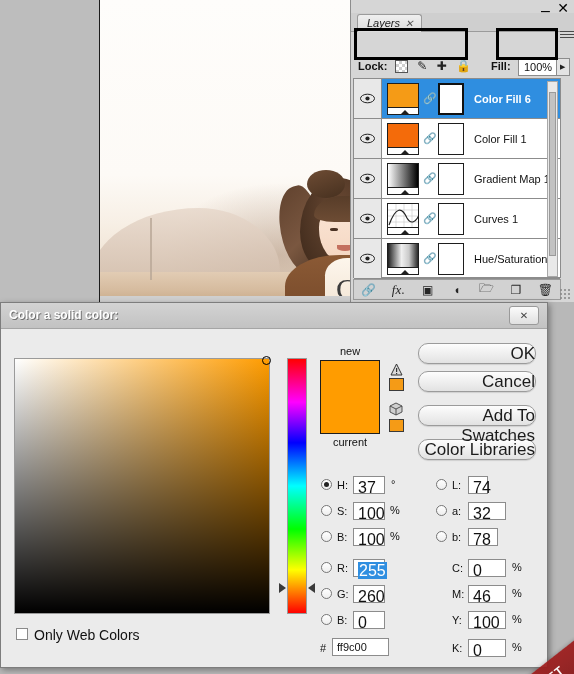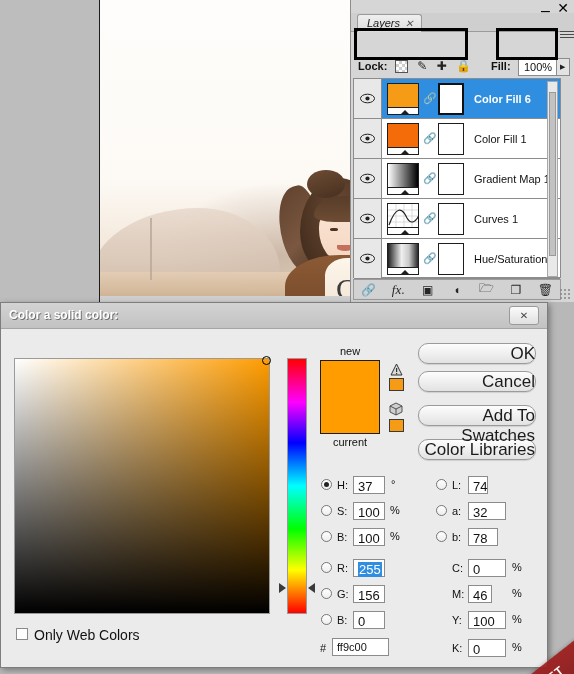--- a/index.html
+++ b/index.html
@@ -239,21 +239,21 @@
     border:1px solid #9b9b9b; border-radius:10px;
     font-size:17px; color:#1b1b1b; text-align:right; line-height:20px;
     box-shadow:0 1px 1px rgba(0,0,0,.12);
   }
 
   .radio { position:absolute; width:11px; height:11px; border:1px solid #767676; border-radius:50%; background:linear-gradient(to bottom,#fff,#eee); }
   .radio.on:after { content:""; position:absolute; left:2px; top:2px; width:5px; height:5px; border-radius:50%; background:#222; }
   .flabel { position:absolute; font-size:11px; color:#111; }
   .finput {
     position:absolute; height:18px; background:#fff; border:1px solid #8c8c8c;
-    font-size:13px; color:#111; padding:2px 0 0 4px;
+    font-size:16px; color:#111; padding:2px 0 0 4px;
   }
   .finput.sel-txt { background:#fff; }
   .finput.sel-txt span { background:#2f8ee0; color:#fff; padding:0 1px; }
   .funit { position:absolute; font-size:11px; color:#111; }
 
   .webonly-box { position:absolute; left:16px; top:628px; width:12px; height:12px; background:#fff; border:1px solid #8a8a8a; }
   .webonly-lbl { position:absolute; left:34px; top:627px; font-size:14px; color:#111; }
   .hash { position:absolute; left:320px; top:642px; font-size:11px; color:#111; }
   .hexfield { position:absolute; left:332px; top:638px; width:57px; height:18px; background:#fff; border:1px solid #8c8c8c; font-size:11px; color:#111; padding:2px 0 0 4px; }
 
@@ -505,21 +505,21 @@
   <div class="flabel" style="left:337px; top:531px">B:</div>
   <div class="finput" style="left:353px; top:528px; width:32px">100</div>
   <div class="funit" style="left:390px; top:530px">%</div>
 
   <div class="radio" style="left:321px; top:562px"></div>
   <div class="flabel" style="left:337px; top:562px">R:</div>
   <div class="finput sel-txt" style="left:353px; top:559px; width:32px"><span>255</span></div>
 
   <div class="radio" style="left:321px; top:588px"></div>
   <div class="flabel" style="left:337px; top:588px">G:</div>
-  <div class="finput" style="left:353px; top:585px; width:32px">156</div>
+  <div class="finput" style="left:353px; top:585px; width:32px">260</div>
 
   <div class="radio" style="left:321px; top:614px"></div>
   <div class="flabel" style="left:337px; top:614px">B:</div>
   <div class="finput" style="left:353px; top:611px; width:32px">0</div>
 
   <div class="radio" style="left:436px; top:479px"></div>
   <div class="flabel" style="left:452px; top:479px">L:</div>
   <div class="finput" style="left:468px; top:476px; width:20px">74</div>
 
   <div class="radio" style="left:436px; top:505px"></div>
@@ -528,21 +528,21 @@
 
   <div class="radio" style="left:436px; top:531px"></div>
   <div class="flabel" style="left:452px; top:531px">b:</div>
   <div class="finput" style="left:468px; top:528px; width:30px">78</div>
 
   <div class="flabel" style="left:452px; top:562px">C:</div>
   <div class="finput" style="left:468px; top:559px; width:38px">0</div>
   <div class="funit" style="left:512px; top:561px">%</div>
 
   <div class="flabel" style="left:452px; top:588px">M:</div>
-  <div class="finput" style="left:468px; top:585px; width:24px">46</div>
+  <div class="finput" style="left:468px; top:585px; width:38px">46</div>
   <div class="funit" style="left:512px; top:587px">%</div>
 
   <div class="flabel" style="left:452px; top:614px">Y:</div>
   <div class="finput" style="left:468px; top:611px; width:38px">100</div>
   <div class="funit" style="left:512px; top:613px">%</div>
 
   <div class="flabel" style="left:452px; top:642px">K:</div>
   <div class="finput" style="left:468px; top:639px; width:38px">0</div>
   <div class="funit" style="left:512px; top:641px">%</div>
 

